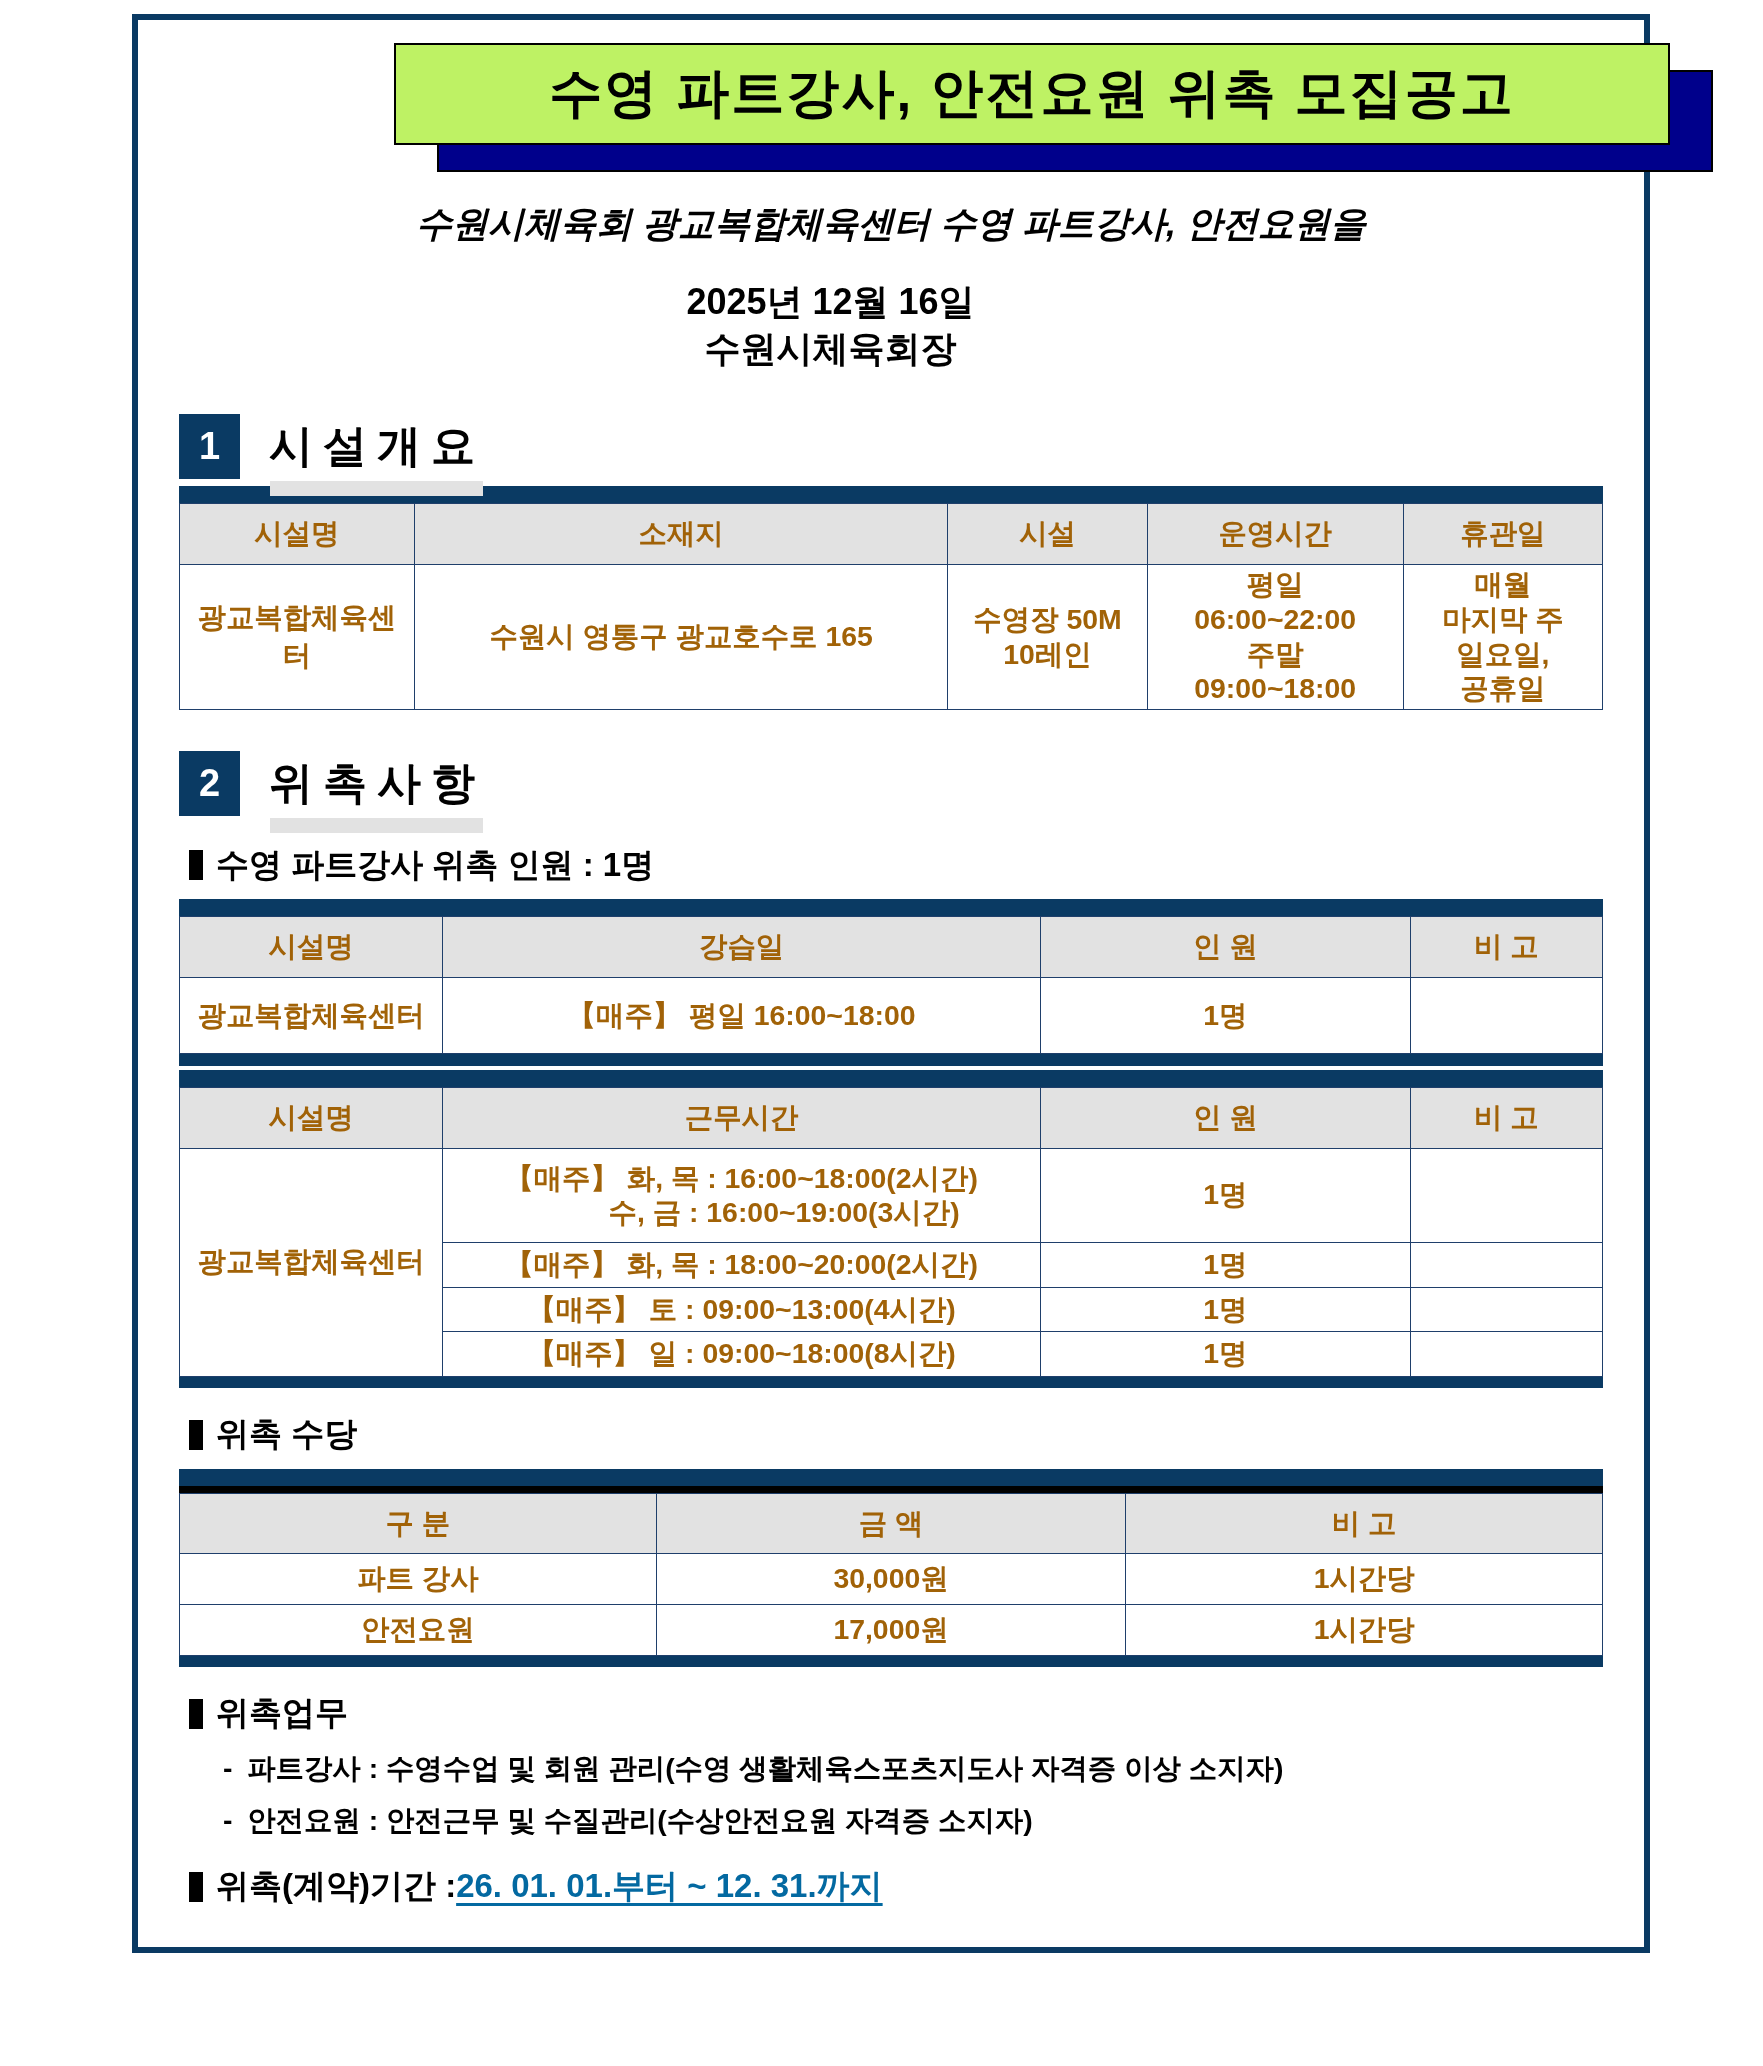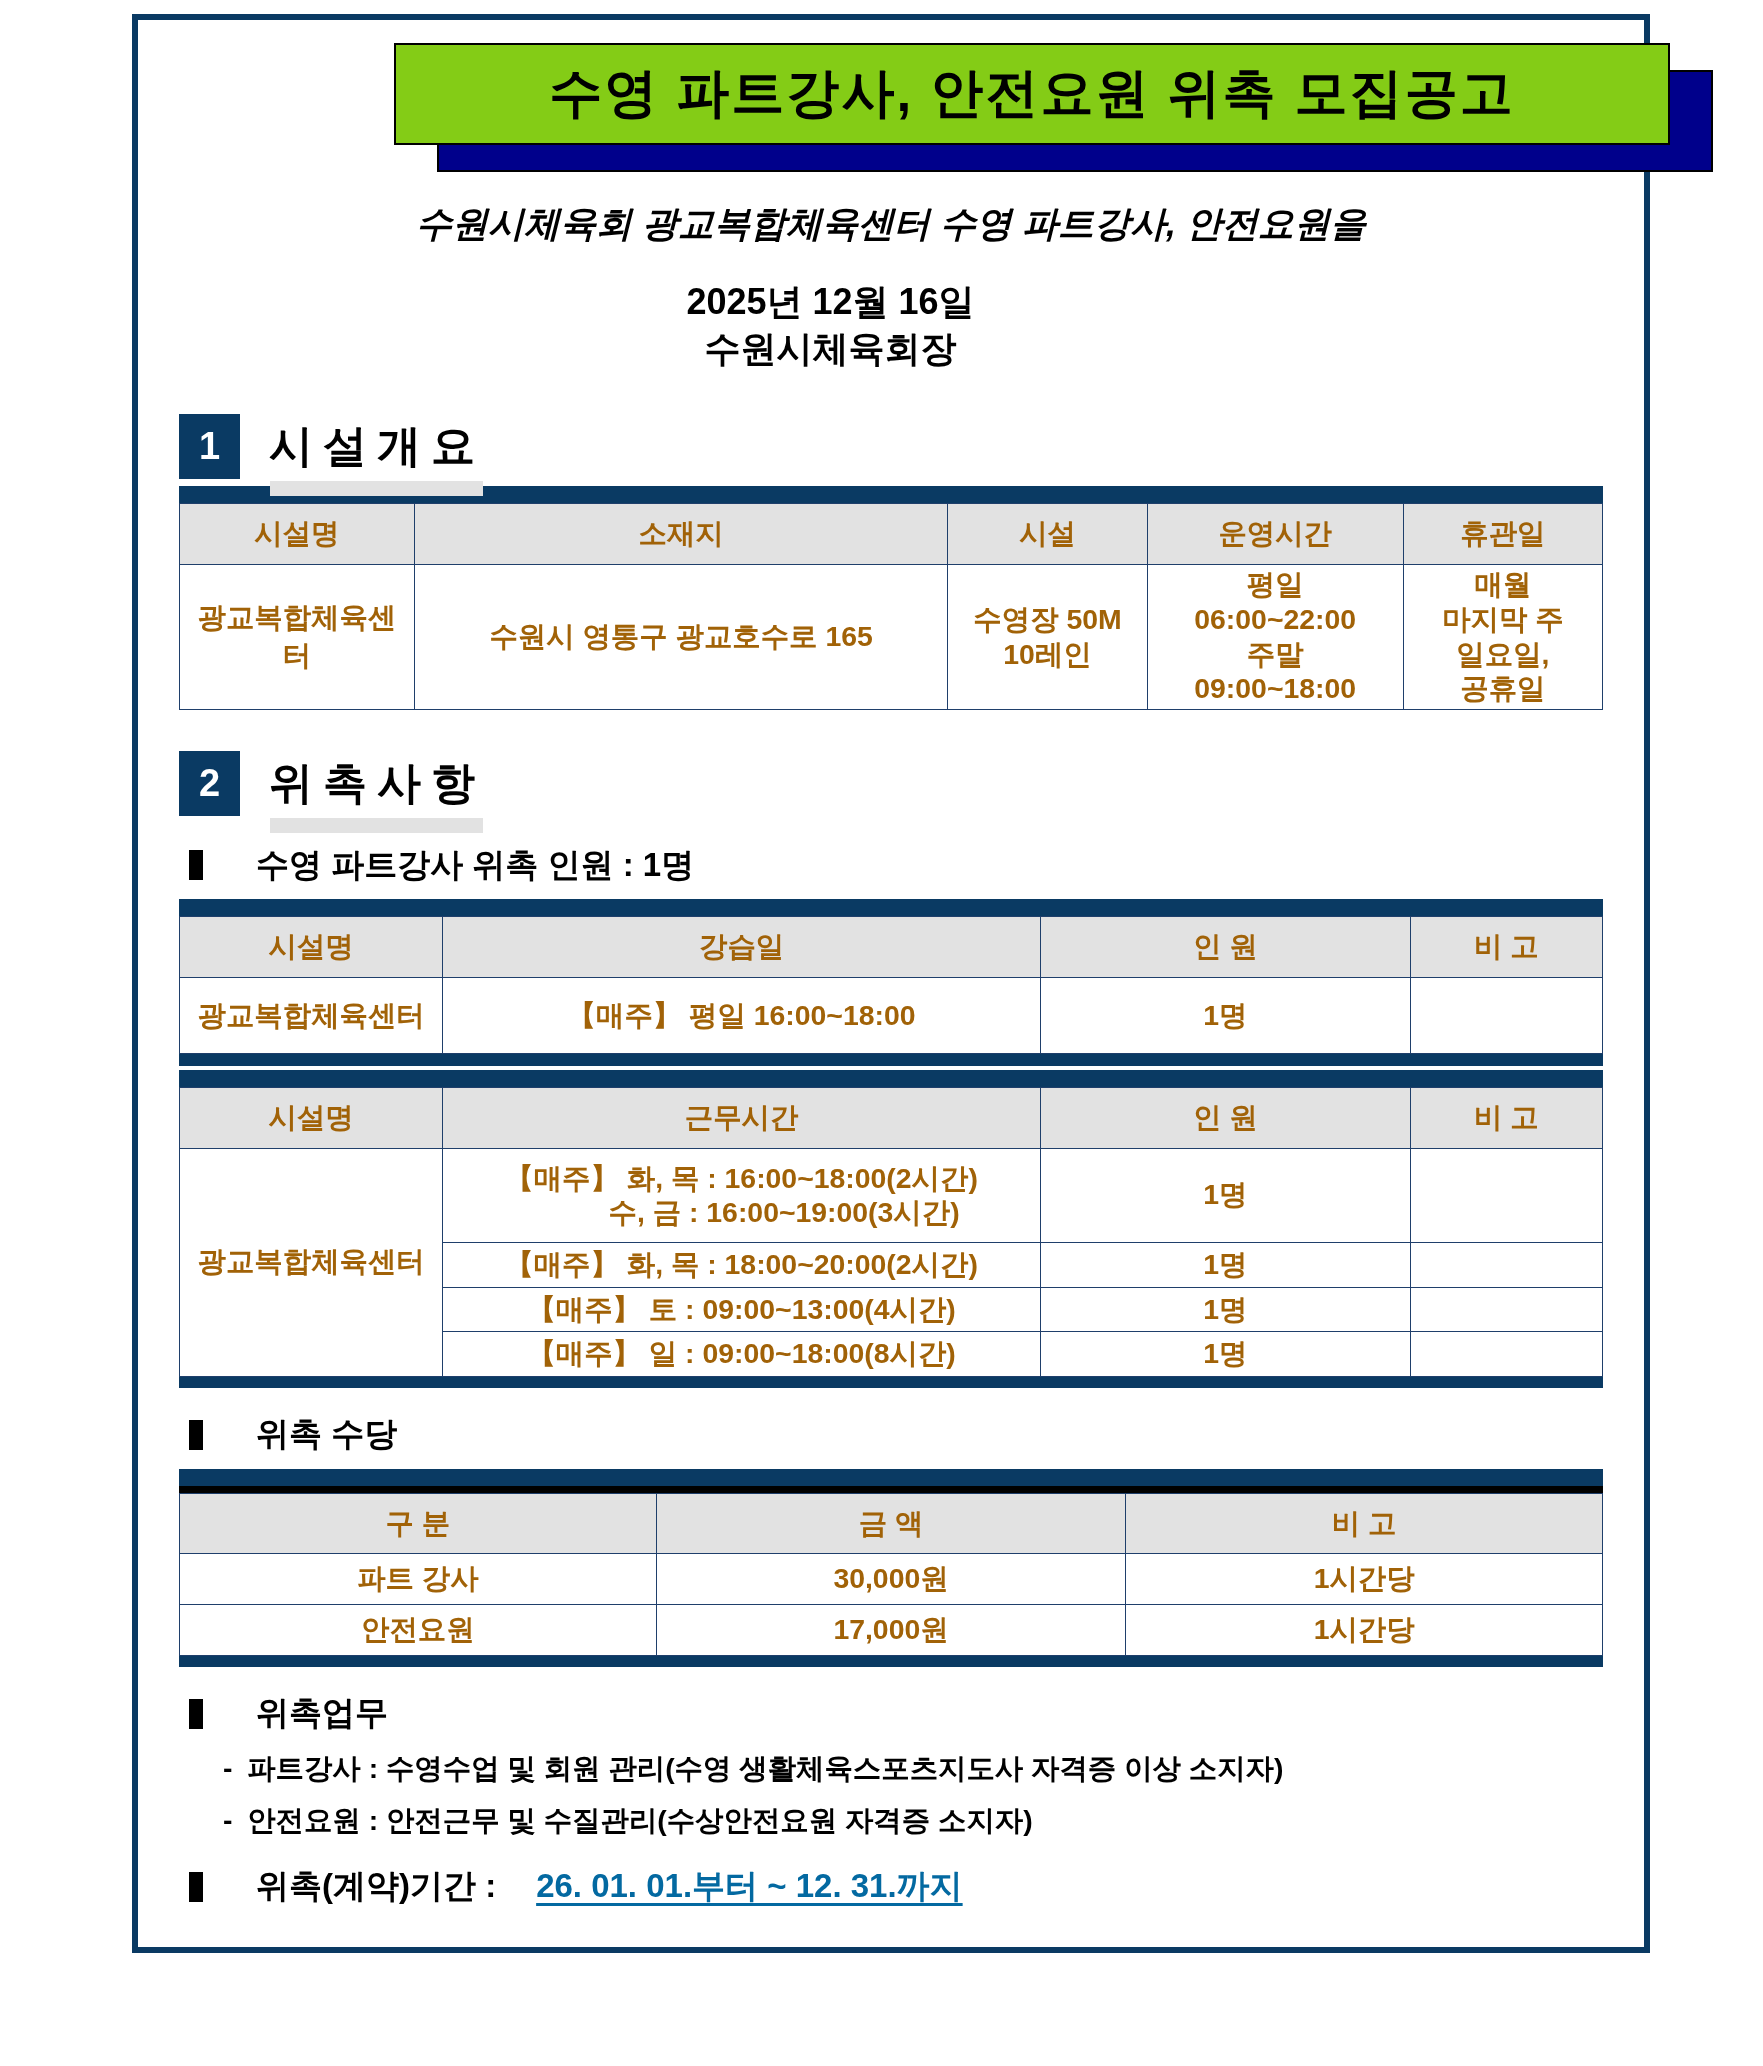--- a/index.html
+++ b/index.html
@@ -42,21 +42,21 @@
     left: 275px; top: 27px;
     width: 1276px; height: 102px;
     background: #00008b;
     border: 2.1px solid #000000;
     box-sizing: border-box;
   }
   .title-box {
     position: absolute;
     left: 232px; top: 0px;
     width: 1276px; height: 102px;
-    background: #84cc16;
+    background: #bef264;
     border: 2.1px solid #000000;
     box-sizing: border-box;
     display: flex;
     align-items: center;
     justify-content: center;
   }
   .title-text {
     font-size: 53px;
     font-weight: bold;
     letter-spacing: 2.1px;
@@ -119,21 +119,20 @@
   }
 
   
   .bullet {
     margin: 24px 0 11.4px 27px;
     font-size: 33px;
     font-weight: bold;
     white-space: nowrap;
     display: flex;
     align-items: center;
-    gap: 40px;
   }
   .bullet .mark {
     display: inline-block;
     width: 14.2px; height: 30px;
     background: #000000;
     margin-right: 12.8px;
     flex: none;
   }
   .subitem {
     margin: 14.2px 0 10px 61px;

